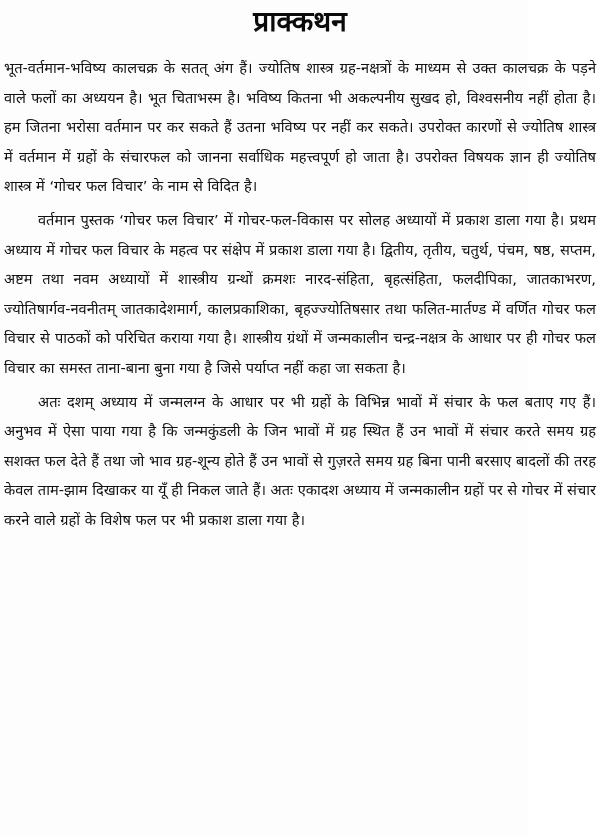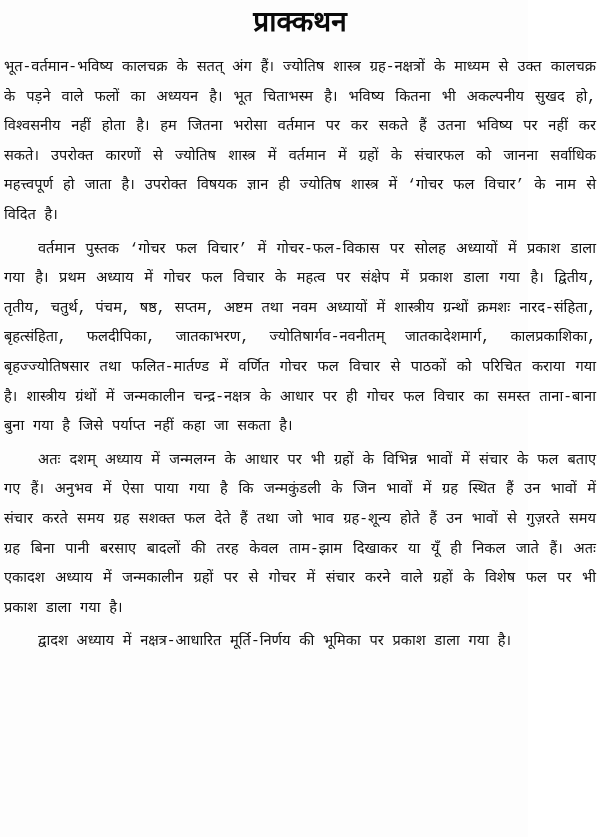--- a/index.html
+++ b/index.html
@@ -32,21 +32,20 @@
       font-size: 28px;
       font-weight: bold;
       line-height: 36px;
       color: #0a0a0a;
     }
     .body-text {
       position: absolute;
       left: 4px;
       top: 53px;
       width: 592px;
-      font-family: Liberation Mono, monospace;
     }
     .para {
       margin: 0;
       font-size: 14.6px;
       line-height: 29.6px;
       text-align: justify;
       text-align-last: left;
       color: #111111;
       letter-spacing: 0;
     }
@@ -67,15 +66,14 @@
 </head>
 <body>
 
 <div class="page">
   <div class="title">प्राक्कथन</div>
 
   <div class="body-text">
     <p class="para p1">भूत-वर्तमान-भविष्य कालचक्र के सतत् अंग हैं। ज्योतिष शास्त्र ग्रह-नक्षत्रों के माध्यम से उक्त कालचक्र के पड़ने वाले फलों का अध्ययन है। भूत चिताभस्म है। भविष्य कितना भी अकल्पनीय सुखद हो, विश्वसनीय नहीं होता है। हम जितना भरोसा वर्तमान पर कर सकते हैं उतना भविष्य पर नहीं कर सकते। उपरोक्त कारणों से ज्योतिष शास्त्र में वर्तमान में ग्रहों के संचारफल को जानना सर्वाधिक महत्त्वपूर्ण हो जाता है। उपरोक्त विषयक ज्ञान ही ज्योतिष शास्त्र में ‘गोचर फल विचार’ के नाम से विदित है।</p>
     <p class="para indent p2">वर्तमान पुस्तक ‘गोचर फल विचार’ में गोचर-फल-विकास पर सोलह अध्यायों में प्रकाश डाला गया है। प्रथम अध्याय में गोचर फल विचार के महत्व पर संक्षेप में प्रकाश डाला गया है। द्वितीय, तृतीय, चतुर्थ, पंचम, षष्ठ, सप्तम, अष्टम तथा नवम अध्यायों में शास्त्रीय ग्रन्थों क्रमशः नारद-संहिता, बृहत्संहिता, फलदीपिका, जातकाभरण, ज्योतिषार्गव-नवनीतम् जातकादेशमार्ग, कालप्रकाशिका, बृहज्ज्योतिषसार तथा फलित-मार्तण्ड में वर्णित गोचर फल विचार से पाठकों को परिचित कराया गया है। शास्त्रीय ग्रंथों में जन्मकालीन चन्द्र-नक्षत्र के आधार पर ही गोचर फल विचार का समस्त ताना-बाना बुना गया है जिसे पर्याप्त नहीं कहा जा सकता है।</p>
     <p class="para indent p3">अतः दशम् अध्याय में जन्मलग्न के आधार पर भी ग्रहों के विभिन्न भावों में संचार के फल बताए गए हैं। अनुभव में ऐसा पाया गया है कि जन्मकुंडली के जिन भावों में ग्रह स्थित हैं उन भावों में संचार करते समय ग्रह सशक्त फल देते हैं तथा जो भाव ग्रह-शून्य होते हैं उन भावों से गुज़रते समय ग्रह बिना पानी बरसाए बादलों की तरह केवल ताम-झाम दिखाकर या यूँ ही निकल जाते हैं। अतः एकादश अध्याय में जन्मकालीन ग्रहों पर से गोचर में संचार करने वाले ग्रहों के विशेष फल पर भी प्रकाश डाला गया है।</p>
-    <p class="para indent p4">द्वादश अध्याय में नक्षत्र-आधारित मूर्ति-निर्णय की भूमिका पर प्रकाश डाला गया है।</p>
   </div>
 </div>
 
 </body></html>

